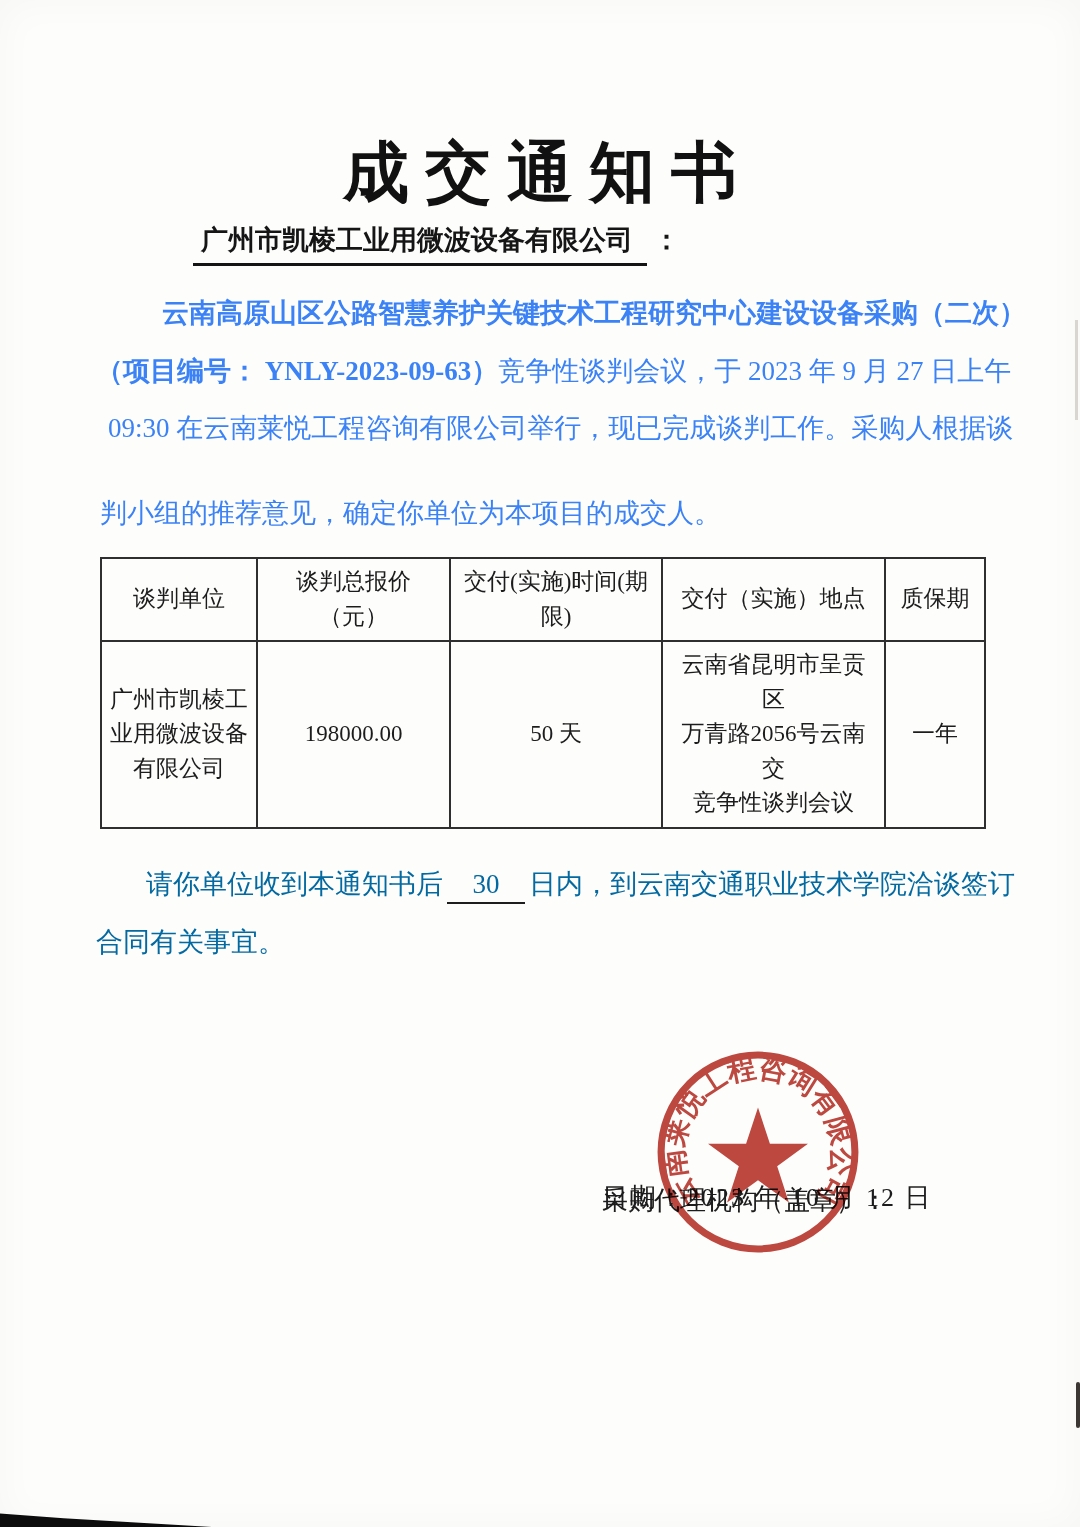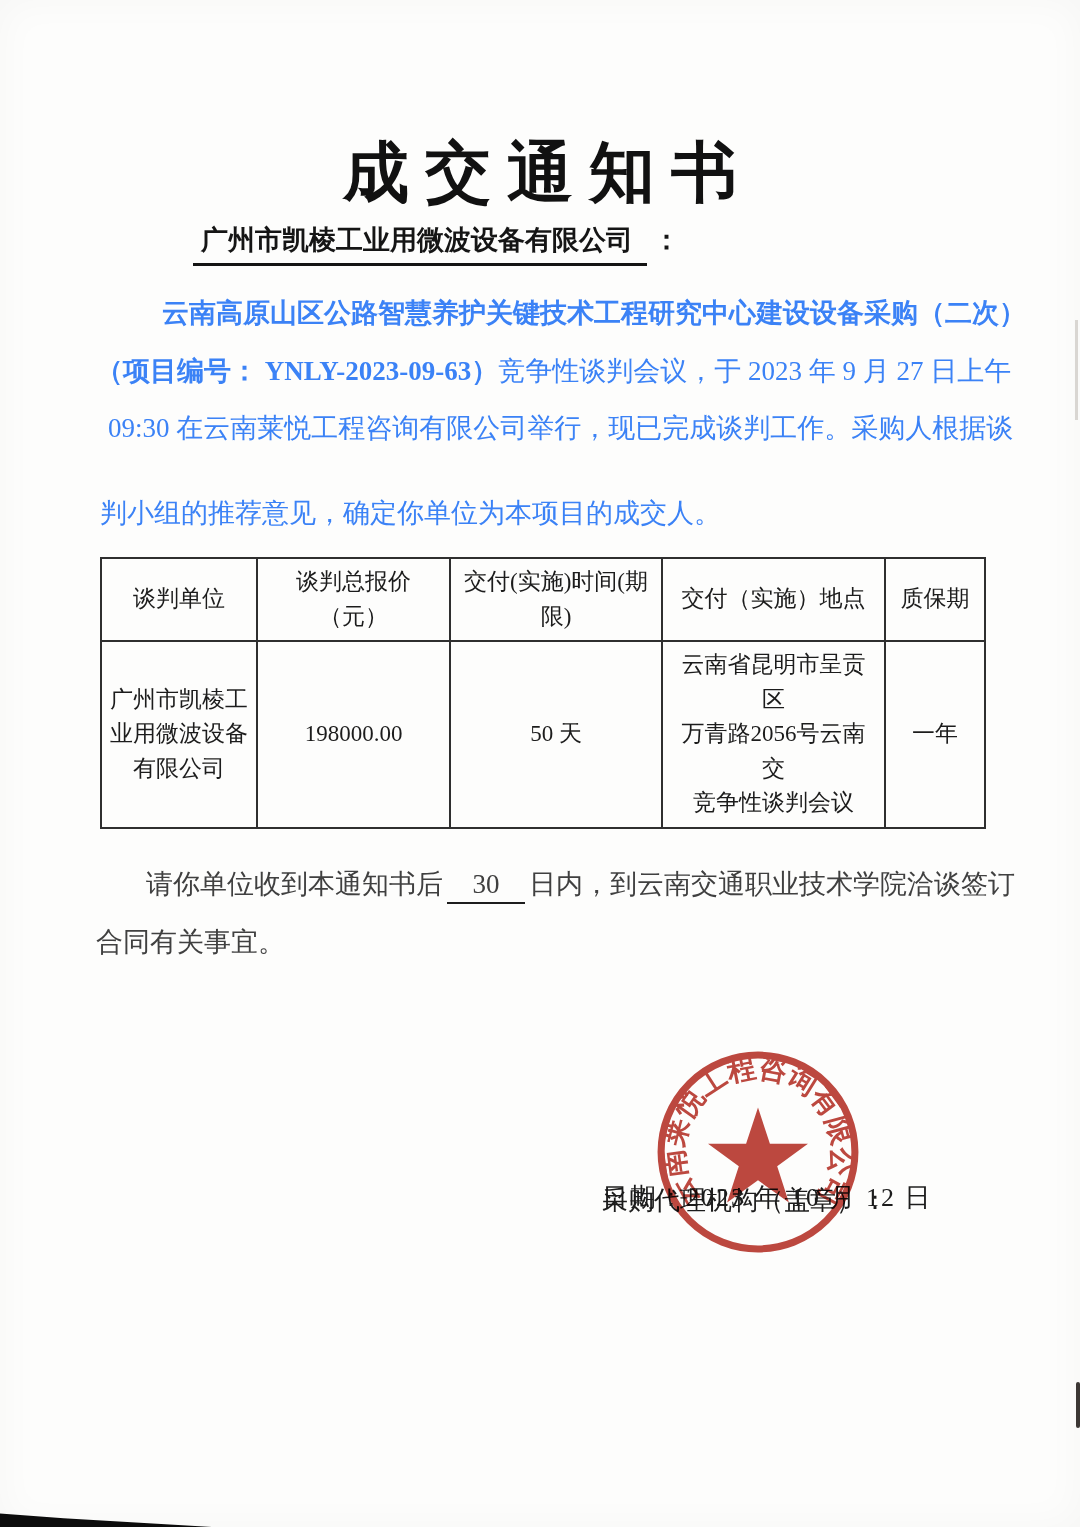--- a/index.html
+++ b/index.html
@@ -58,21 +58,21 @@
     padding:6px 8px;
     font-weight:400;
     white-space:pre-line;
     line-height:1.5;
   }
   table.award tr.hdr  { height:74px; }
   table.award tr.data { height:150px; }
 
   .notice {
     position:absolute;
-    font-size:27px; white-space:nowrap; color:#404040;
+    font-size:27px; white-space:nowrap; color:#0369a1;
   }
   .n1 { left:146px; top:866px; }
   .n2 { left:96px;  top:924px; }
   .blank-fill {
     display:inline-block;
     min-width:78px; text-align:center;
     border-bottom:2px solid #1d1d1d;
     padding:0 4px 2px 4px;
     margin:0 4px;
   }

